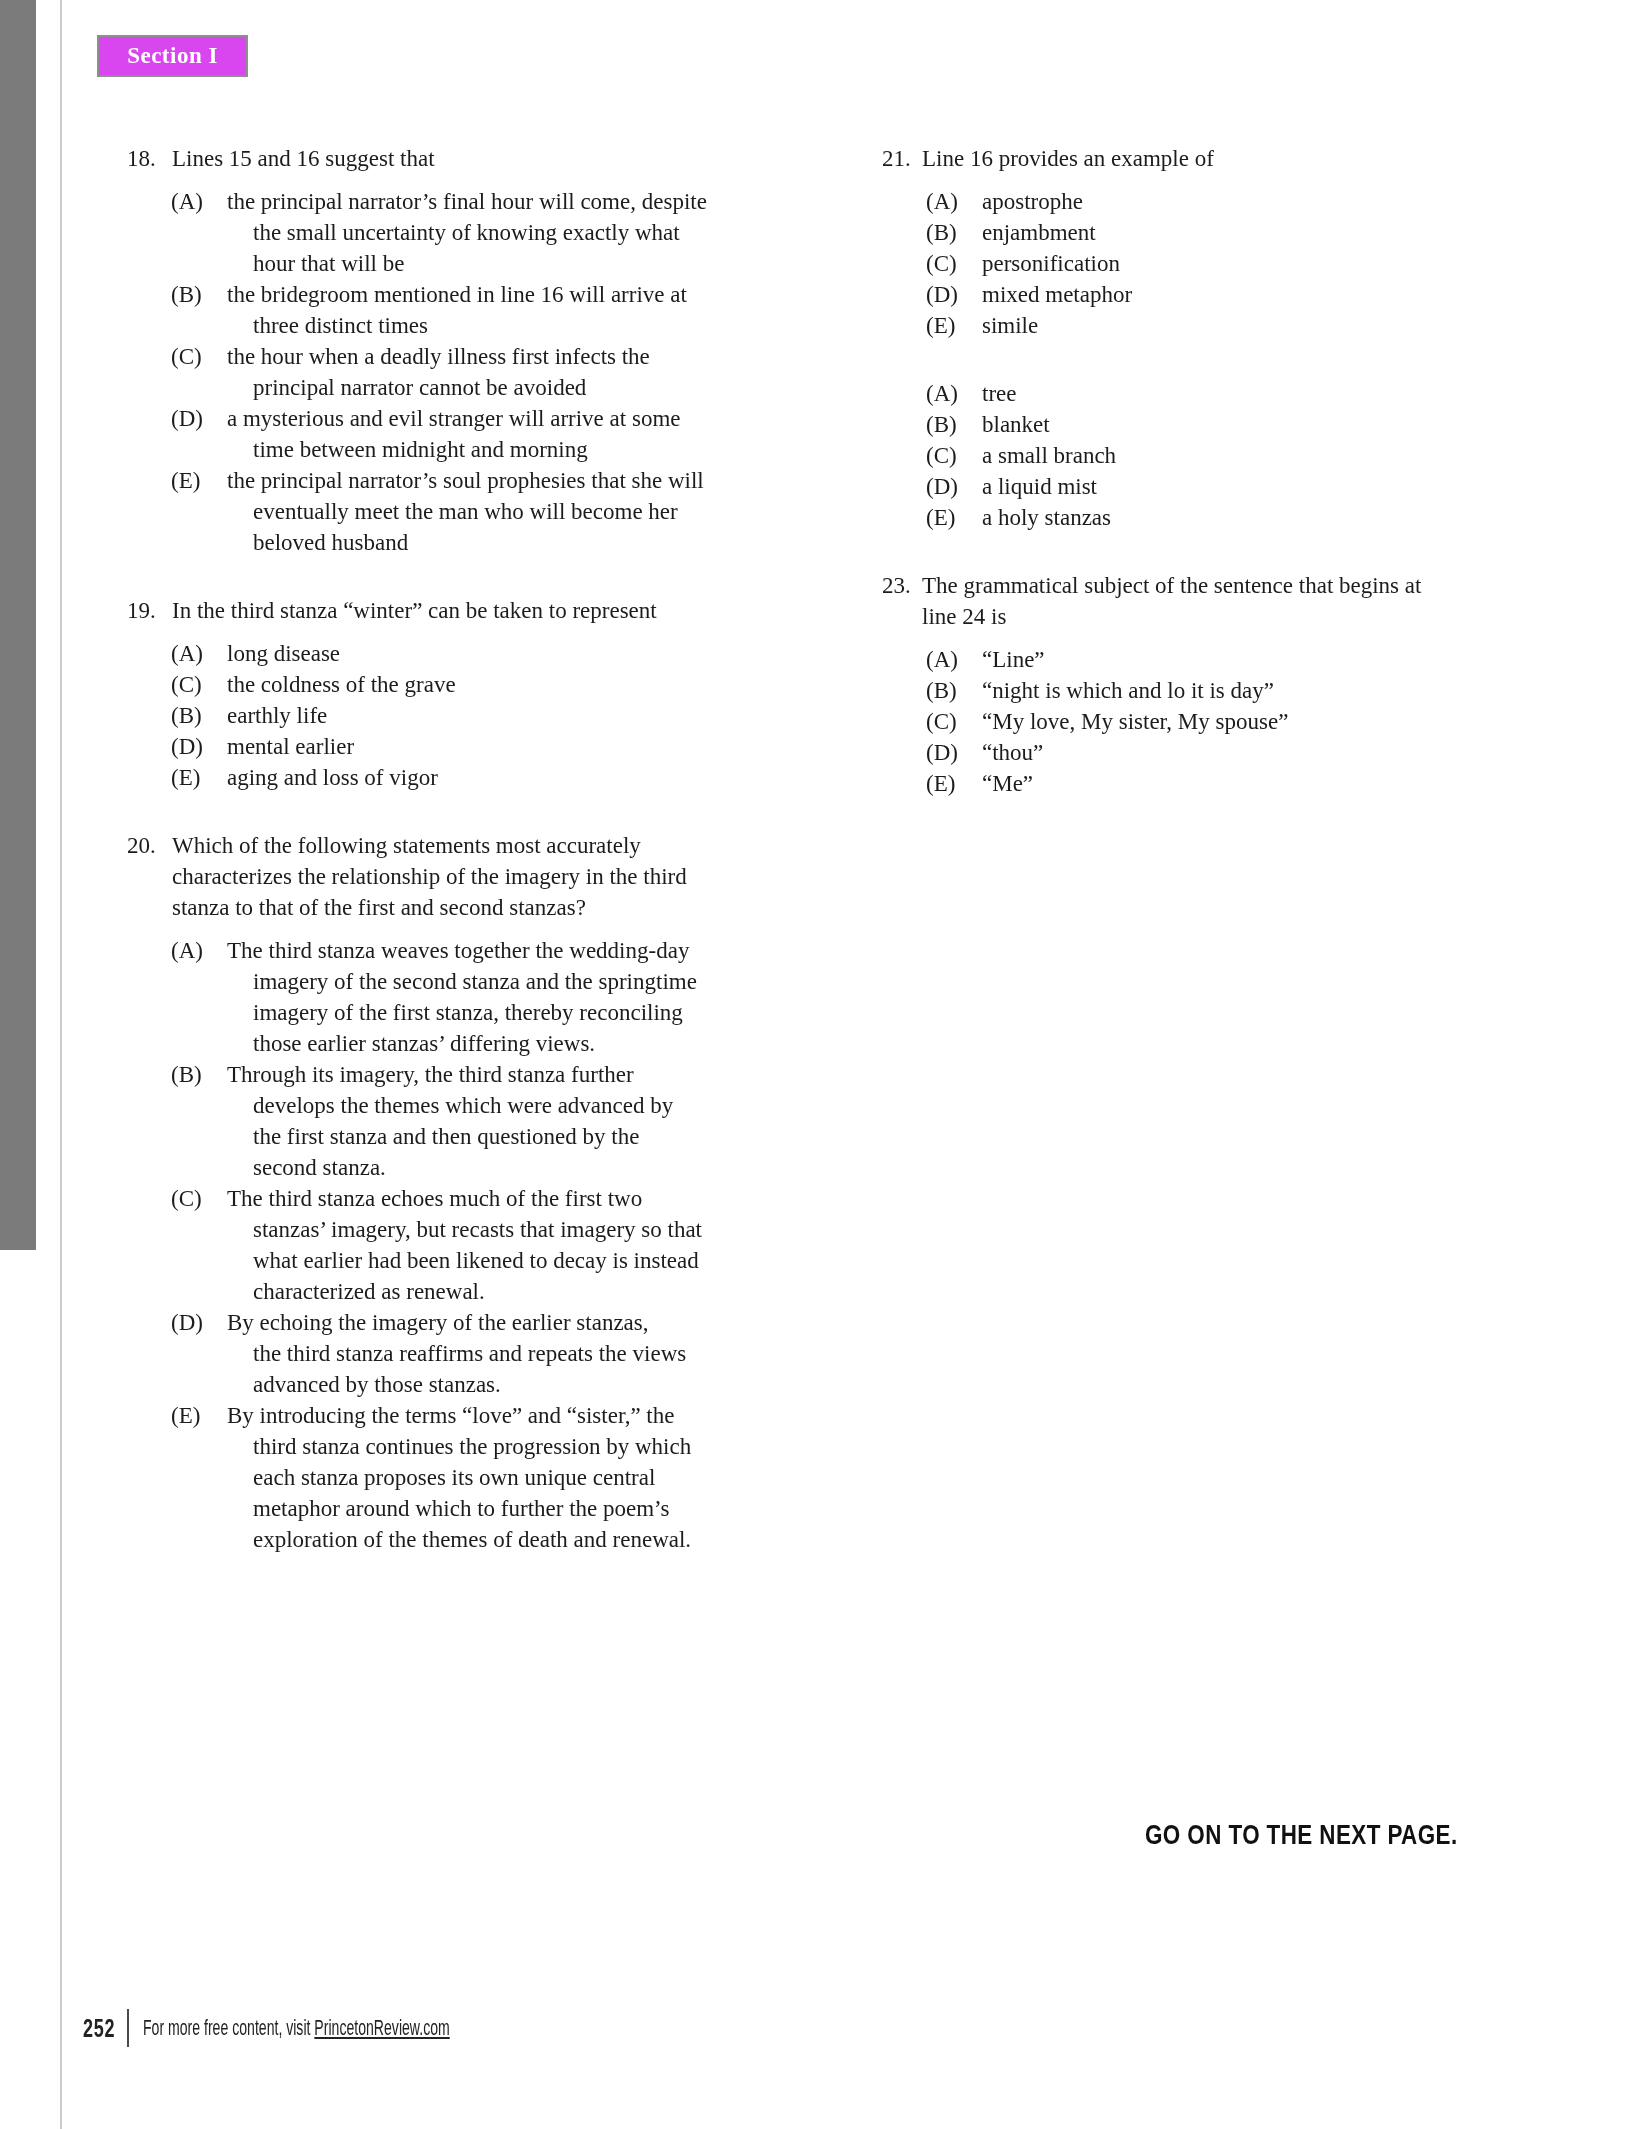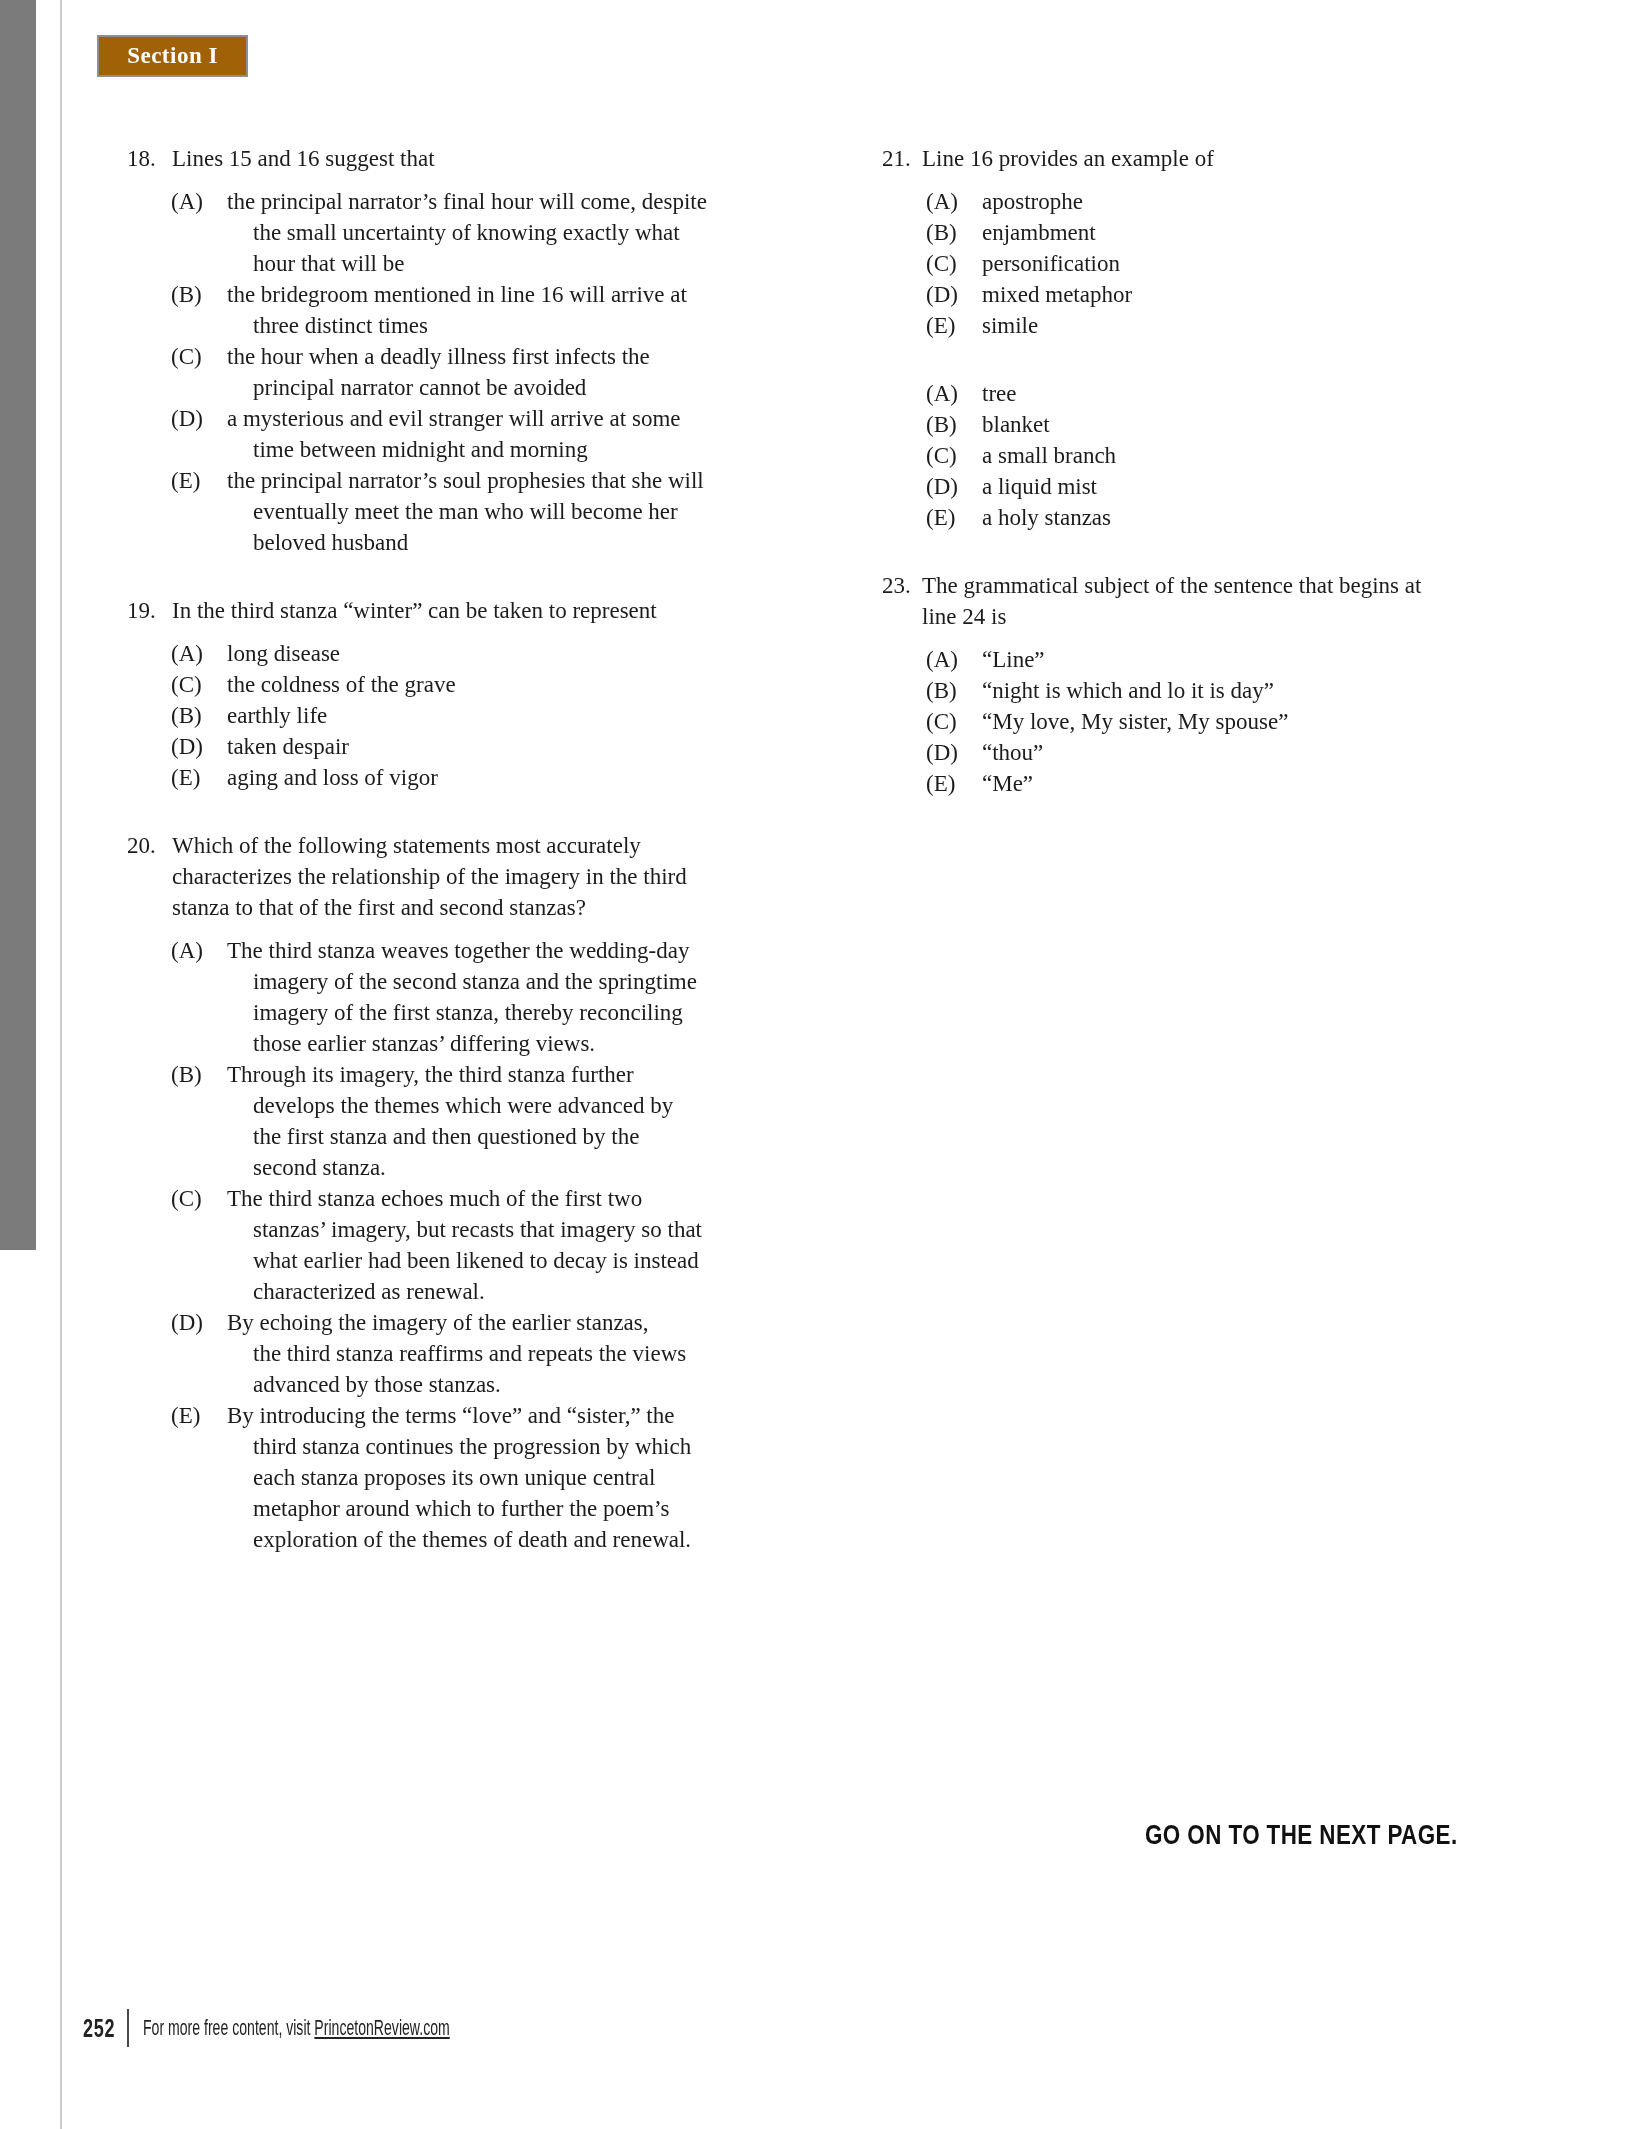--- a/index.html
+++ b/index.html
@@ -21,21 +21,21 @@
   .edge-line {
     position:absolute; left:60px; top:0;
     width:2px; height:2129px;
     background:#cbcbcb;
   }
   
   .section-tag {
     position:absolute; left:97px; top:35px;
     width:151px; height:42px;
     box-sizing:border-box;
-    background:#a16207;
+    background:#d946ef;
     border:2px solid #8f8f8f;
     display:flex; align-items:center; justify-content:center;
     color:#ffffff; font-weight:bold; font-size:23px;
     letter-spacing:0.5px;
   }
   
   .col {
     position:absolute; top:143px;
     font-size:23px; line-height:31px;
   }
@@ -110,21 +110,21 @@
 eventually meet the man who will become her
 beloved husband</span></div>
         </div>
   </div>
       <div class="question">
     <div class="qhead"><span class="qnum">19.</span><span class="qtext">In the third stanza “winter” can be taken to represent</span></div>
     <div class="options">
           <div class="option"><span class="optlabel">(A)</span><span class="opttext">long disease</span></div>
           <div class="option"><span class="optlabel">(C)</span><span class="opttext">the coldness of the grave</span></div>
           <div class="option"><span class="optlabel">(B)</span><span class="opttext">earthly life</span></div>
-          <div class="option"><span class="optlabel">(D)</span><span class="opttext">taken despair</span></div>
+          <div class="option"><span class="optlabel">(D)</span><span class="opttext">mental earlier</span></div>
           <div class="option"><span class="optlabel">(E)</span><span class="opttext">aging and loss of vigor</span></div>
         </div>
   </div>
       <div class="question">
     <div class="qhead"><span class="qnum">20.</span><span class="qtext">Which of the following statements most accurately
 characterizes the relationship of the imagery in the third
 stanza to that of the first and second stanzas?</span></div>
     <div class="options">
           <div class="option"><span class="optlabel">(A)</span><span class="opttext">The third stanza weaves together the wedding-day
 imagery of the second stanza and the springtime

